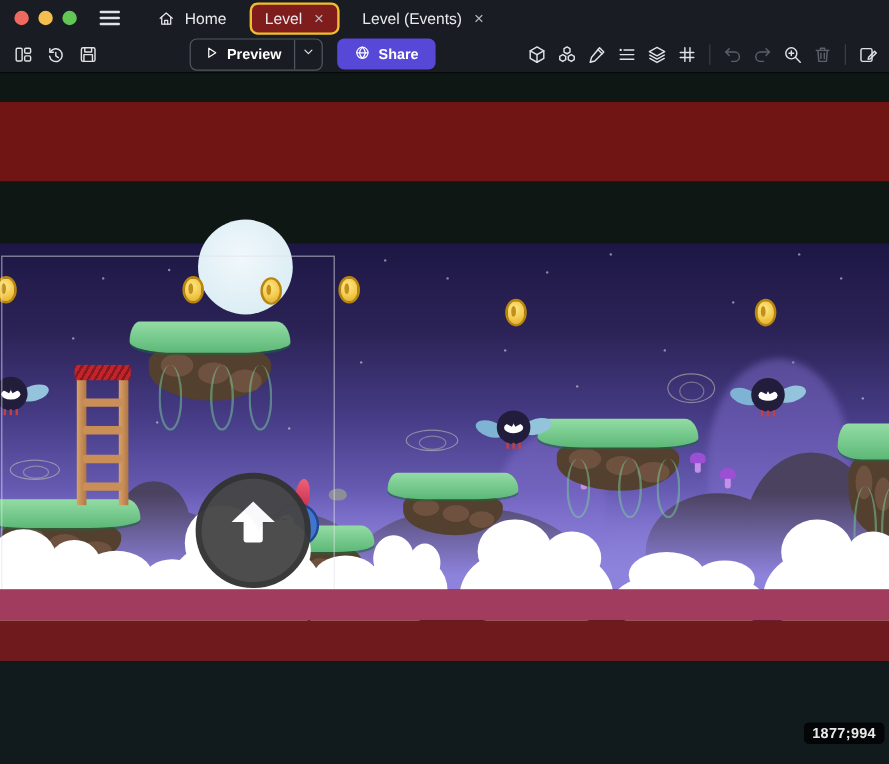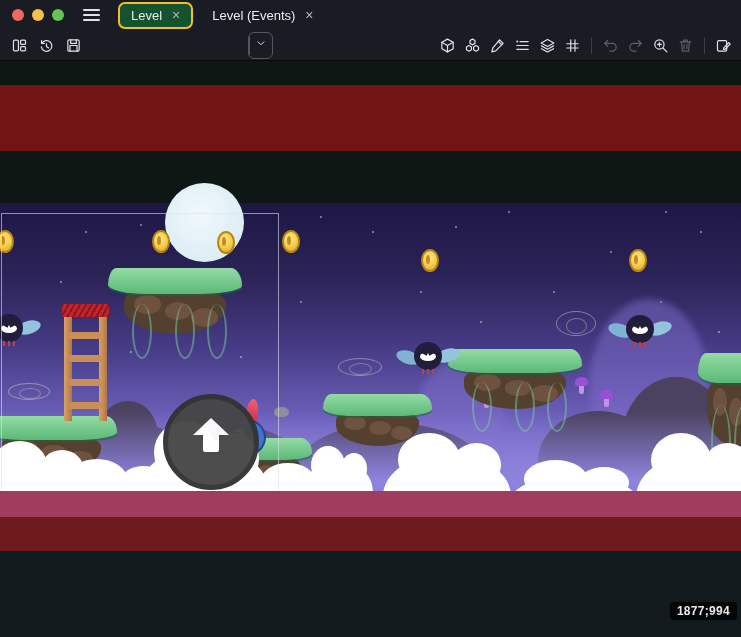--- a/index.html
+++ b/index.html
@@ -9,21 +9,21 @@
   
   .titlebar{height:30px;background:#191c22;display:flex;align-items:center;flex:0 0 30px;}
   .traffic{display:flex;align-items:center;gap:8px;padding:0 10px 0 12px;}
   .tl{width:12px;height:12px;border-radius:50%;border:none;padding:0;cursor:default;}
   .hamburger{width:34px;height:24px;background:none;border:none;display:flex;flex-direction:column;
     justify-content:center;gap:3px;align-items:center;}
   .hamburger span{display:block;width:17px;height:2px;background:#dfe2e6;border-radius:1px;}
   .tabs{display:flex;align-items:center;gap:6px;margin-left:10px;height:100%;}
   .tab{display:flex;align-items:center;gap:8px;padding:4px 11px;border-radius:7px;color:#e9ebee;
     font-size:13px;border:2px solid transparent;background:transparent;}
-  .tab.hl{background:#14532d;border-color:#f1bf2b;}
+  .tab.hl{background:#7f1d1d;border-color:#f1bf2b;}
   .tab-ic{display:flex;color:#e4e6e9;}
   .tab-ic svg{width:15px;height:15px;}
   .tab-close{color:#b4b8bf;font-size:14px;line-height:1;padding-left:2px;cursor:default;}
 
   
   .toolbar{height:30px;flex:0 0 30px;background:#191c22;display:flex;align-items:center;}
   .tb-group{display:flex;align-items:center;gap:4px;margin-left:8px;}
   .tb-group.right{margin-left:auto;margin-right:6px;gap:2px;}
   .tb-center{display:flex;align-items:center;gap:12px;margin-left:auto;}
   .icon-btn{width:23px;height:23px;background:none;border:none;padding:0;display:flex;align-items:center;
@@ -78,20 +78,30 @@
         <button class="tl" style="background: rgb(238, 106, 95);"></button>
         <button class="tl" style="background: rgb(245, 191, 79);"></button>
         <button class="tl" style="background: rgb(98, 197, 84);"></button>
       </div>
     <button class="hamburger">
       <span></span>
         <span></span>
         <span></span>
     </button>
     <div class="tabs">
+        <div class="tab">
+          <span class="tab-ic">
+            <svg viewBox="0 0 24 24" fill="none" stroke="currentColor" stroke-width="1.7" stroke-linecap="round" stroke-linejoin="round">
+              <path d="M4 11.5 12 4.5l8 7"></path>
+              <path d="M6 10v9.5h12V10"></path>
+              <path d="M10 19.5v-5h4v5"></path>
+            </svg>
+          </span>
+          <span>Home</span>
+        </div>
         <div class="tab hl" style="border-color: rgb(241, 191, 43);">
           <span>Level</span>
           <span class="tab-close">×</span>
         </div>
         <div class="tab">
           <span>Level (Events)</span>
           <span class="tab-close">×</span>
         </div>
       </div>
   </div>
@@ -115,27 +125,41 @@
         <button class="icon-btn">
           <svg viewBox="0 0 24 24" fill="none" stroke="currentColor" stroke-width="1.7" stroke-linecap="round" stroke-linejoin="round">
             <rect x="4" y="4" width="16" height="16" rx="2"></rect>
             <path d="M8 4v5h8V4"></path>
             <path d="M7 20v-8h10v8"></path>
           </svg>
         </button>
       </div>
     <div class="tb-center">
       <div class="preview-btn">
+        <span class="pb-main">
+          <span><svg viewBox="0 0 24 24" fill="none" stroke="currentColor" stroke-width="1.7" stroke-linecap="round" stroke-linejoin="round">
+                <path d="M8.5 5.5v13l10-6.5z"></path>
+              </svg></span>
+          <span>Preview</span>
+        </span>
         <span class="pb-div"></span>
         <span class="pb-chev">
           <span><svg viewBox="0 0 24 24" fill="none" stroke="currentColor" stroke-width="1.7" stroke-linecap="round" stroke-linejoin="round">
                 <path d="M7 10l5 5 5-5"></path>
               </svg></span>
         </span>
       </div>
+      <button class="share-btn" style="background: rgb(88, 72, 216);">
+        <span><svg viewBox="0 0 24 24" fill="none" stroke="currentColor" stroke-width="1.7" stroke-linecap="round" stroke-linejoin="round">
+              <circle cx="12" cy="12" r="8"></circle>
+              <path d="M4 12h16"></path>
+              <path d="M12 4c-5 5-5 11 0 16 5-5 5-11 0-16z"></path>
+            </svg></span>
+        <span>Share</span>
+      </button>
     </div>
     <div class="tb-group right">
         <button class="icon-btn">
           <svg viewBox="0 0 24 24" fill="none" stroke="currentColor" stroke-width="1.7" stroke-linecap="round" stroke-linejoin="round">
             <path d="M12 3l8 4.5v9L12 21l-8-4.5v-9z"></path>
             <path d="M4 7.5l8 4.5 8-4.5"></path>
             <path d="M12 12v9"></path>
           </svg>
         </button>
         <button class="icon-btn">

